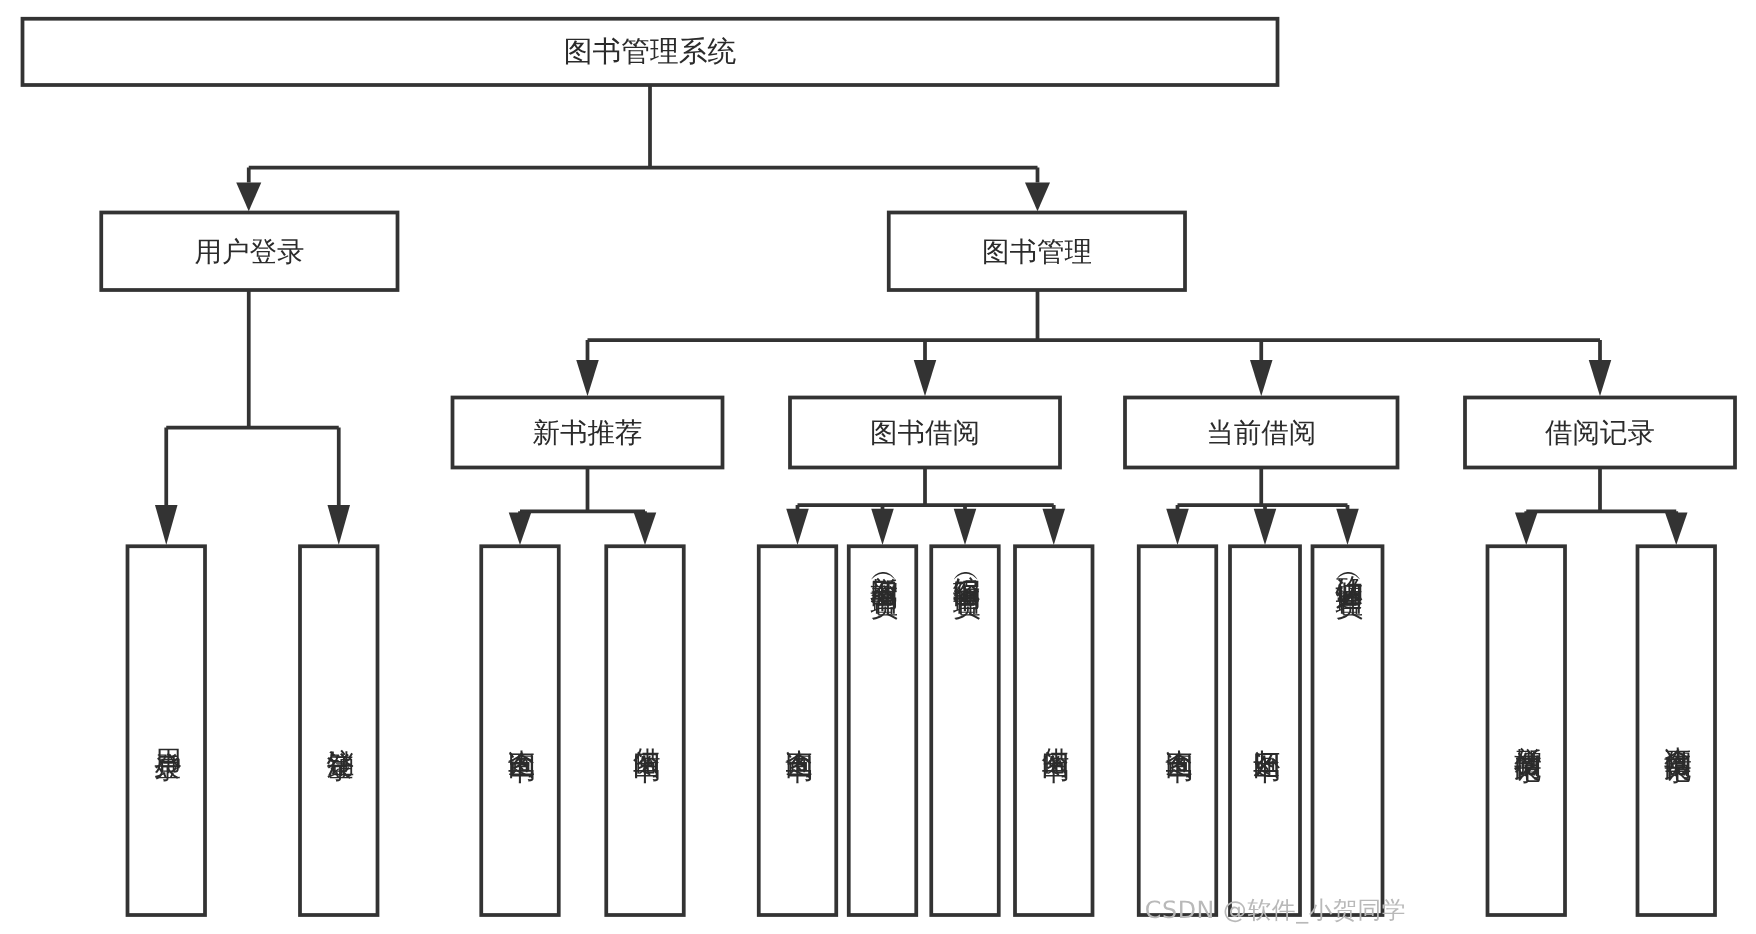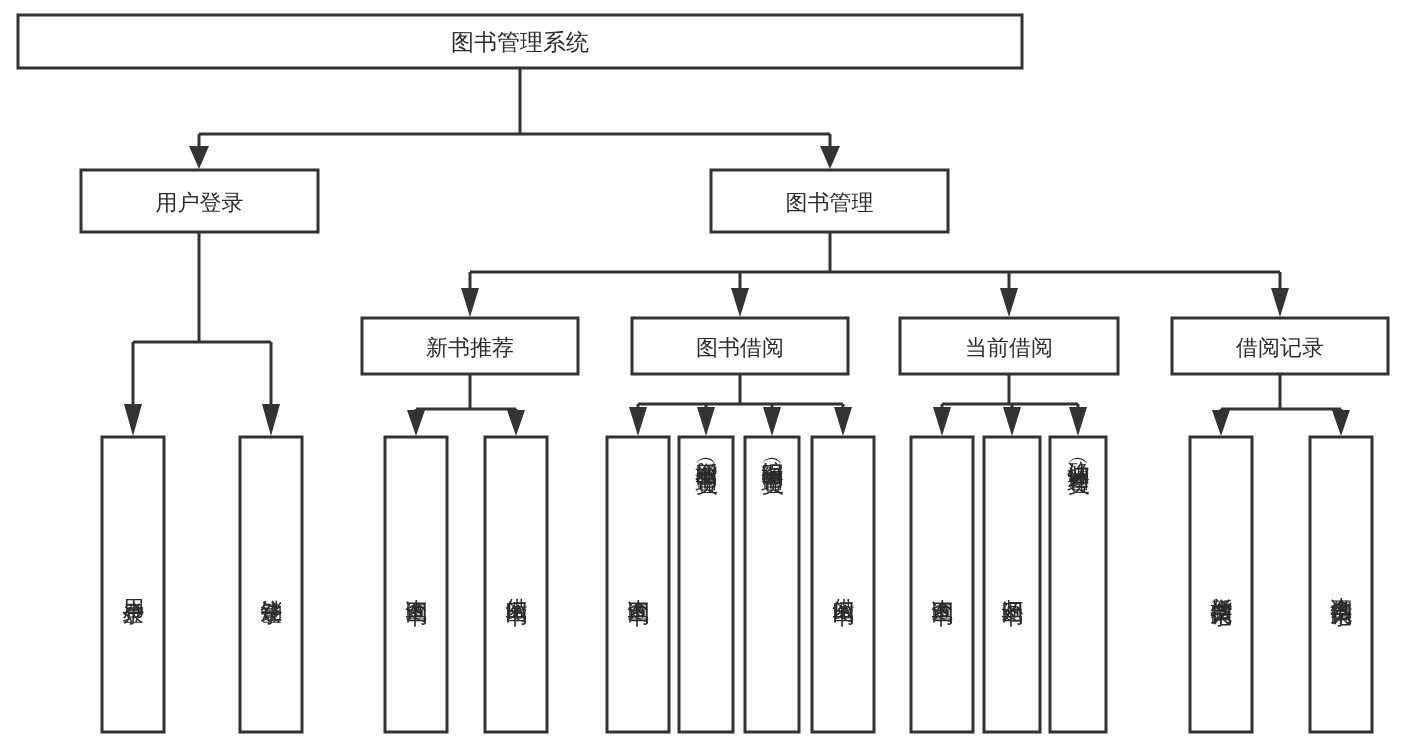--- a/index.html
+++ b/index.html
@@ -253,14 +253,15 @@
     <span class="leaf-label" style="margin-top:6px;">确认归还（管理员）</span>
   </div>
 
   <div class="leaf-label-wrap" style="left:1190px;top:437px;width:62px;height:295px;">
     <span class="leaf-label">新增借阅记录</span>
   </div>
   <div class="leaf-label-wrap" style="left:1310px;top:437px;width:62px;height:295px;">
     <span class="leaf-label">查询借阅记录</span>
   </div>
 
+  <div id="watermark">CSDN @软件_小贺同学</div>
 
 </div>
 
 </body></html>

